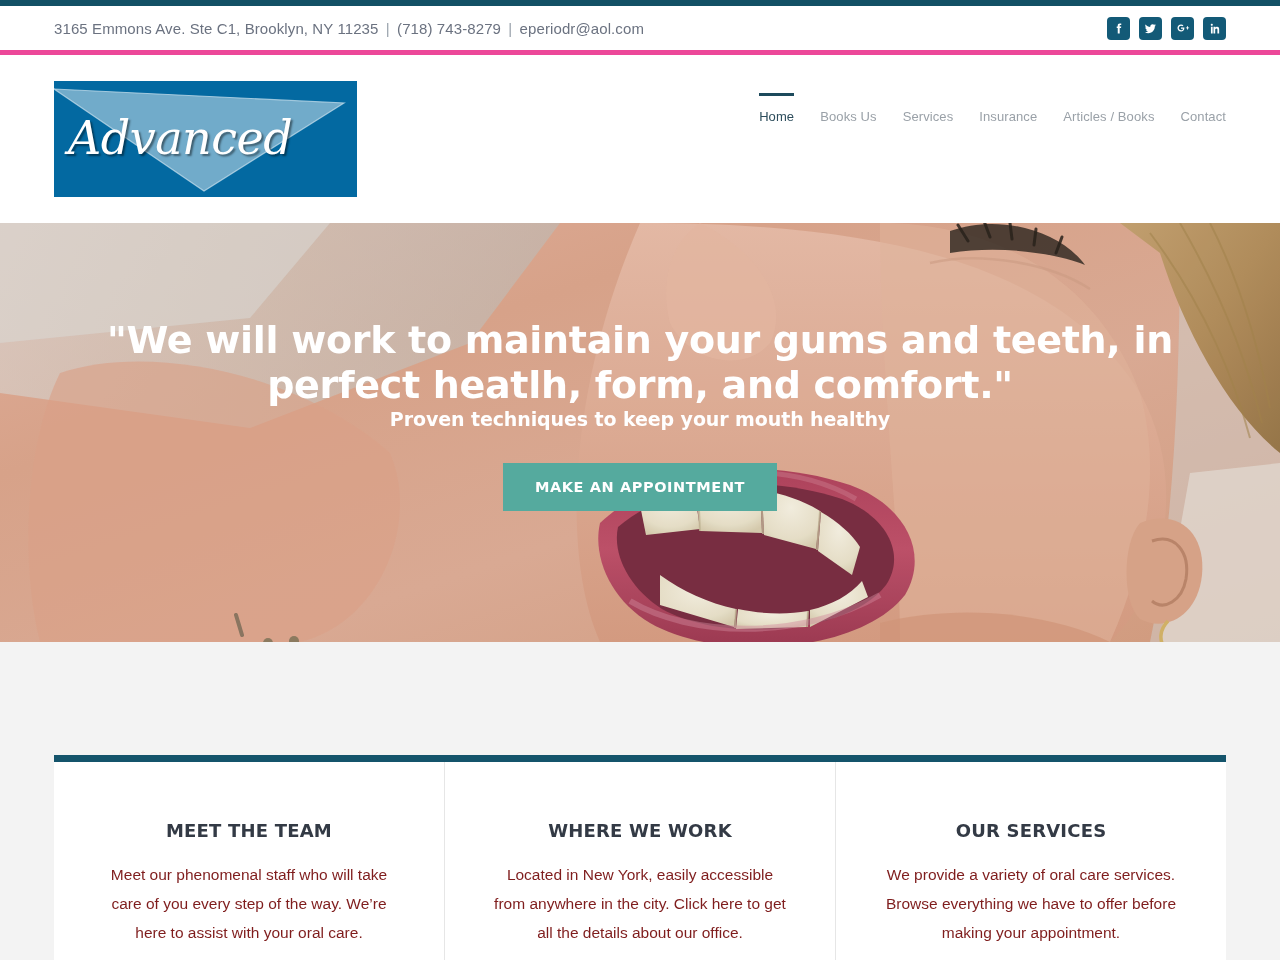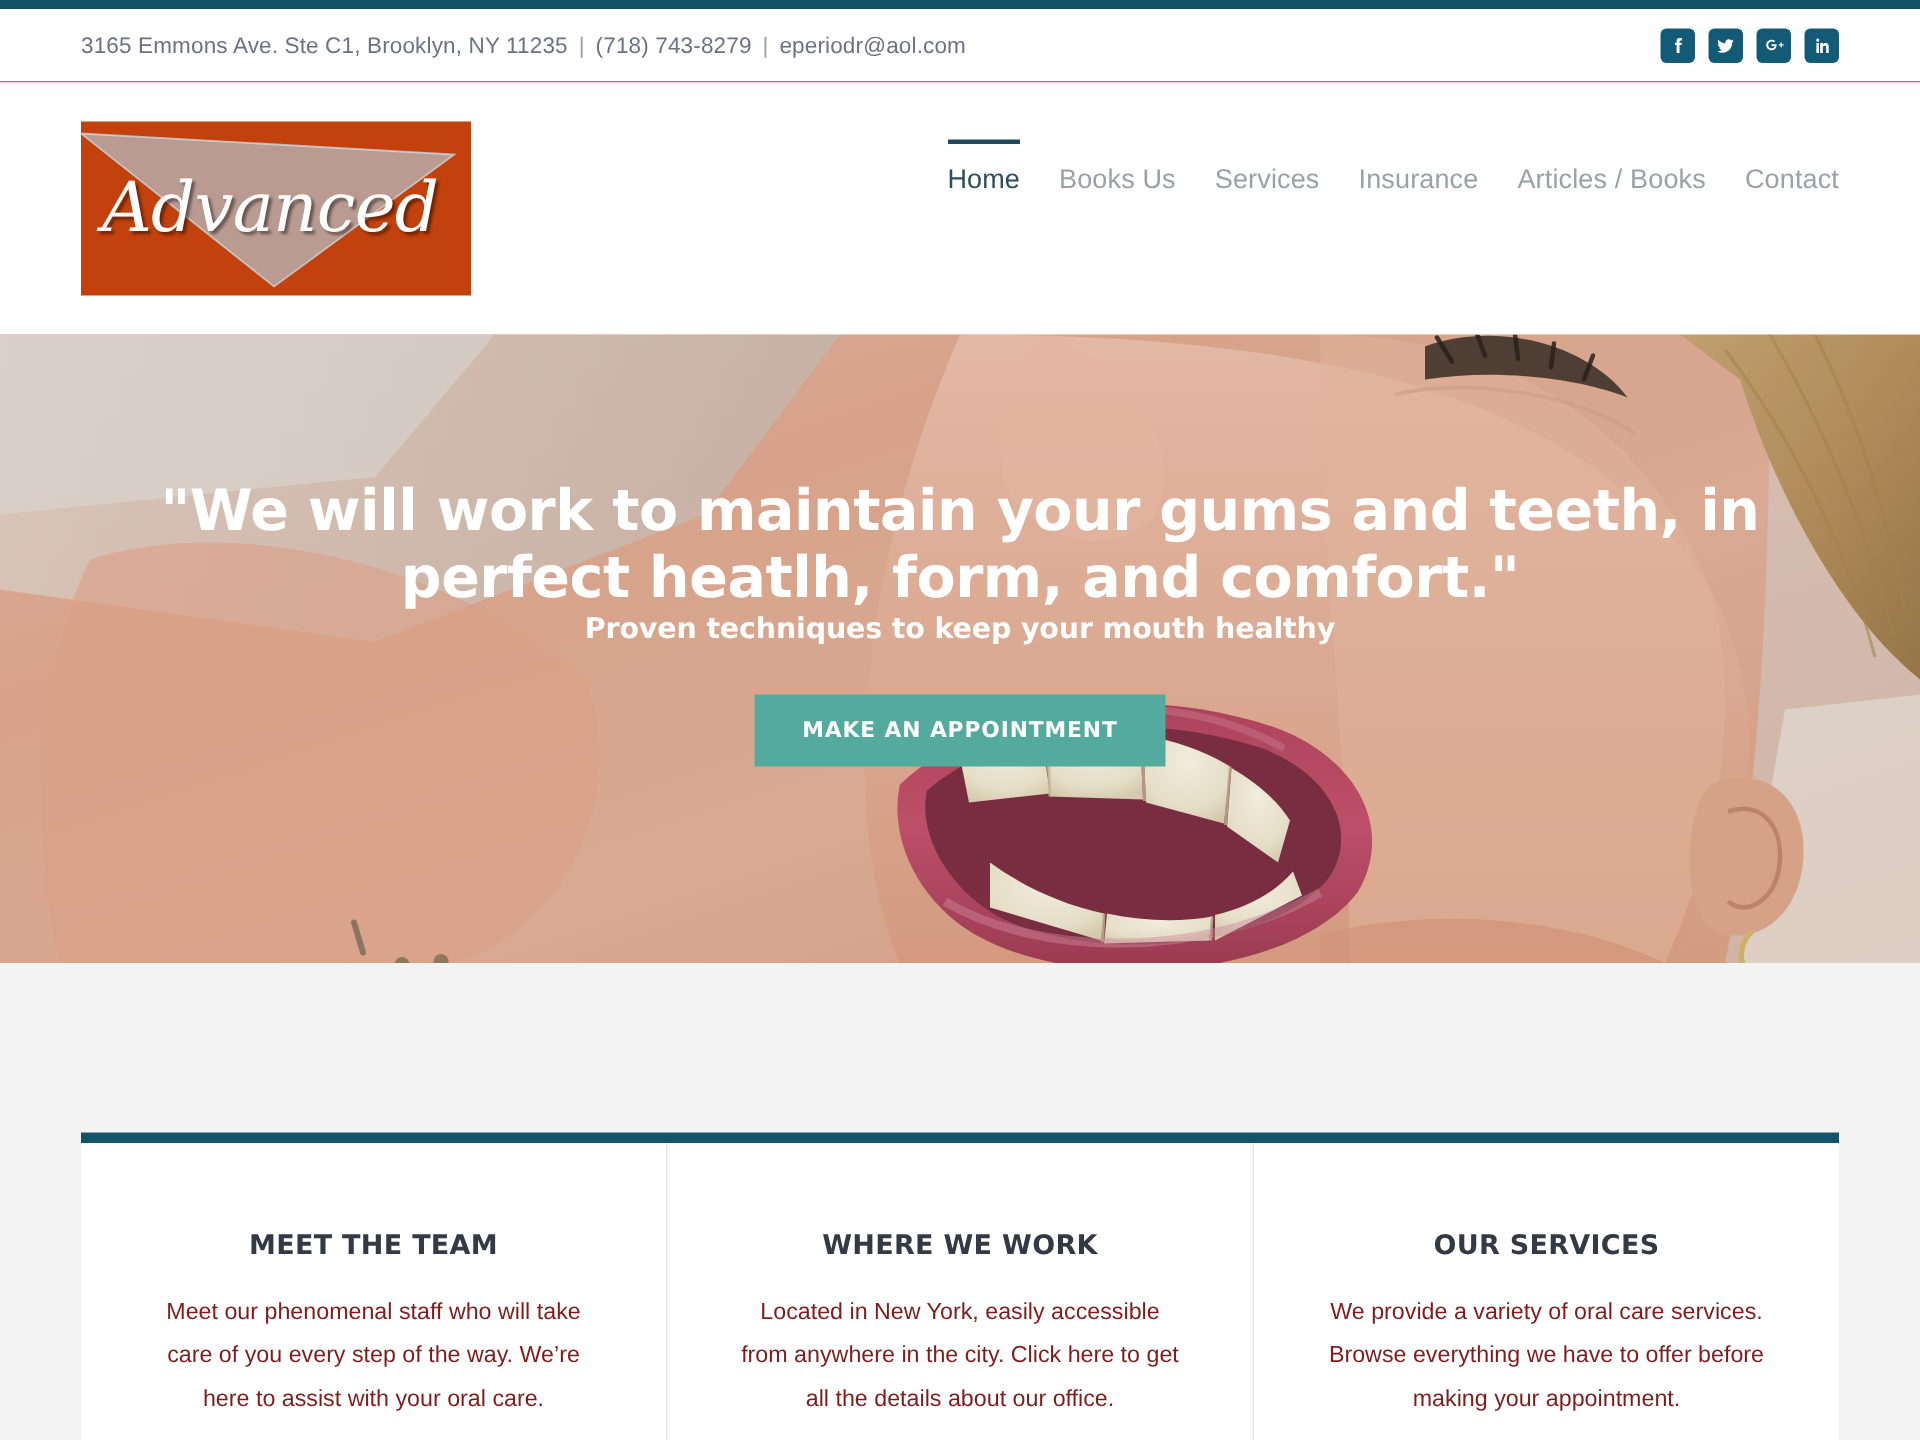--- a/index.html
+++ b/index.html
@@ -15,21 +15,21 @@
   .top-strip {
     height: 6px;
     background: #125065;
     width: 100%;
   }
 
   
   .topbar {
     height: 49px;
     background: #ffffff;
-    border-bottom: 1px solid #ec4899;
+    border-bottom: 5px solid #ec4899;
     display: flex;
     align-items: center;
     justify-content: space-between;
     padding: 0 54px;
     position: relative;
   }
   .topbar-contact {
     font-size: 15px;
     color: #6b7280;
     letter-spacing: 0.1px;
@@ -54,22 +54,22 @@
     background: #ffffff;
     display: flex;
     align-items: center;
     justify-content: space-between;
     padding: 0 54px;
     position: relative;
   }
 
   
   .logo {
-    width: 260px; height: 116px;
-    background: #c2410c;
+    width: 303px; height: 116px;
+    background: #0369a1;
     position: relative;
     overflow: hidden;
     flex: none;
     padding-left: 32px;
   }
   .logo .tri {
     position: absolute;
     left: 0; top: 2px;
     width: 100%; height: 100%;
   }
@@ -105,21 +105,21 @@
   
   .nav {
     display: flex;
     align-items: flex-start;
     gap: 26px;
     position: relative;
     align-self: flex-start;
     margin-top: 38px;
   }
   .nav-item {
-    font-size: 18px;
+    font-size: 13px;
     color: #9aa1a8;
     cursor: pointer;
     padding-top: 16px;
     position: relative;
     white-space: nowrap;
     letter-spacing: 0.1px;
   }
   .nav-item.active { color: #2d4d5c; }
   .nav-item.active::before {
     content: "";

